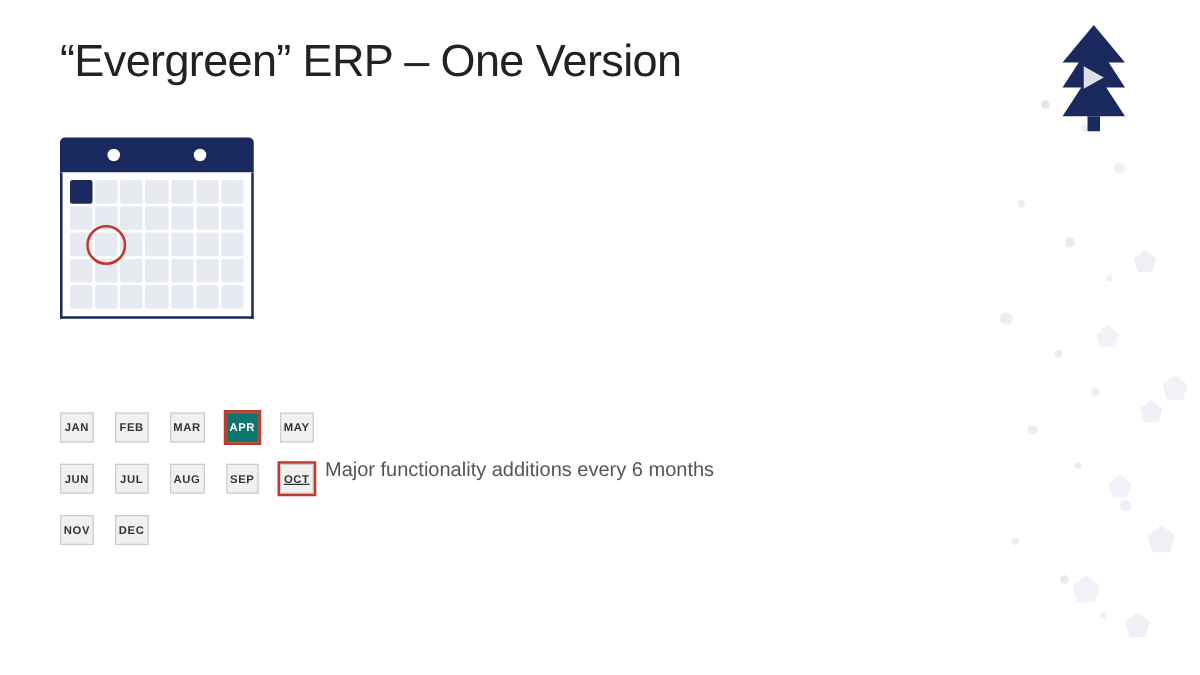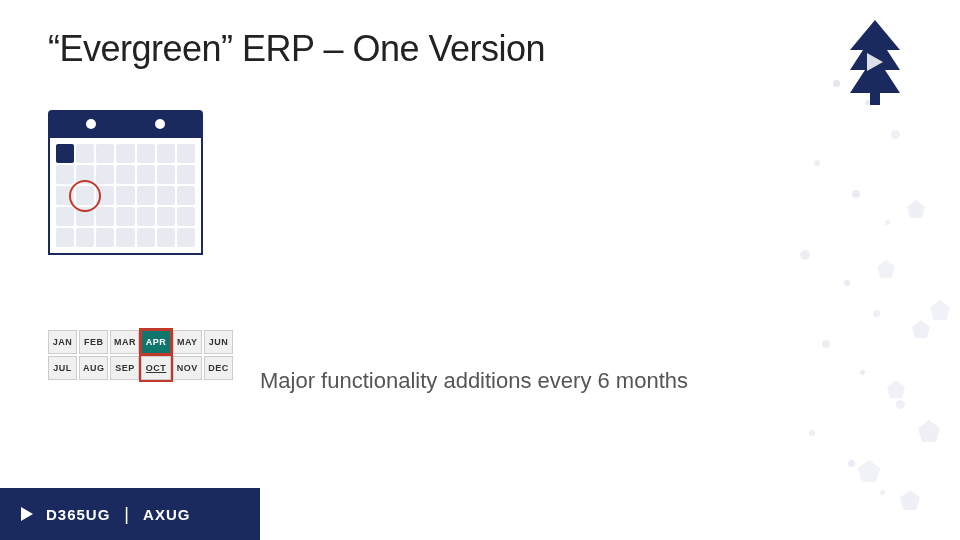--- a/index.html
+++ b/index.html
@@ -117,22 +117,22 @@
     
     .calendar-6month {
       position: absolute;
       top: 330px;
       left: 48px;
       width: 185px;
     }
 
     .calendar-6month .grid {
       display: grid;
-      grid-template-columns: repeat(6, 1fr);
-      gap: 2px;
+      grid-template-columns: repeat(5, 1fr);
+      gap: 17px;
     }
 
     .calendar-6month .month-cell {
       background: #f0f0f0;
       border: 1px solid #ccc;
       font-size: 9px;
       font-weight: 600;
       color: #333;
       text-align: center;
       padding: 6px 2px;
@@ -150,21 +150,21 @@
       position: relative;
       outline: 2px solid #c0392b;
       text-decoration: underline;
     }
 
     
     .sixmonth-text {
       position: absolute;
       top: 368px;
       left: 260px;
-      font-size: 22px;
+      font-size: 16px;
       font-weight: 300;
       color: #555;
     }
 
     
     .bottom-bar {
       position: absolute;
       bottom: 0;
       left: 0;
       width: 260px;
@@ -326,23 +326,14 @@
 
       <div class="month-cell">SEP</div>
       <div class="month-cell circled-cell" style="outline:2px solid #c0392b;">OCT</div>
       <div class="month-cell">NOV</div>
       <div class="month-cell">DEC</div>
     </div>
   </div>
 
   <p class="sixmonth-text">Major functionality additions every 6 months</p>
 
-  <div class="bottom-bar">
-
-    <svg width="18" height="18" viewBox="0 0 18 18">
-      <polygon points="3,2 15,9 3,16" fill="white"></polygon>
-    </svg>
-    <span class="logo-text">D365UG</span>
-    <span class="logo-divider">|</span>
-    <span class="logo-text">AXUG</span>
-  </div>
 
 </div>
 
 </body></html>

